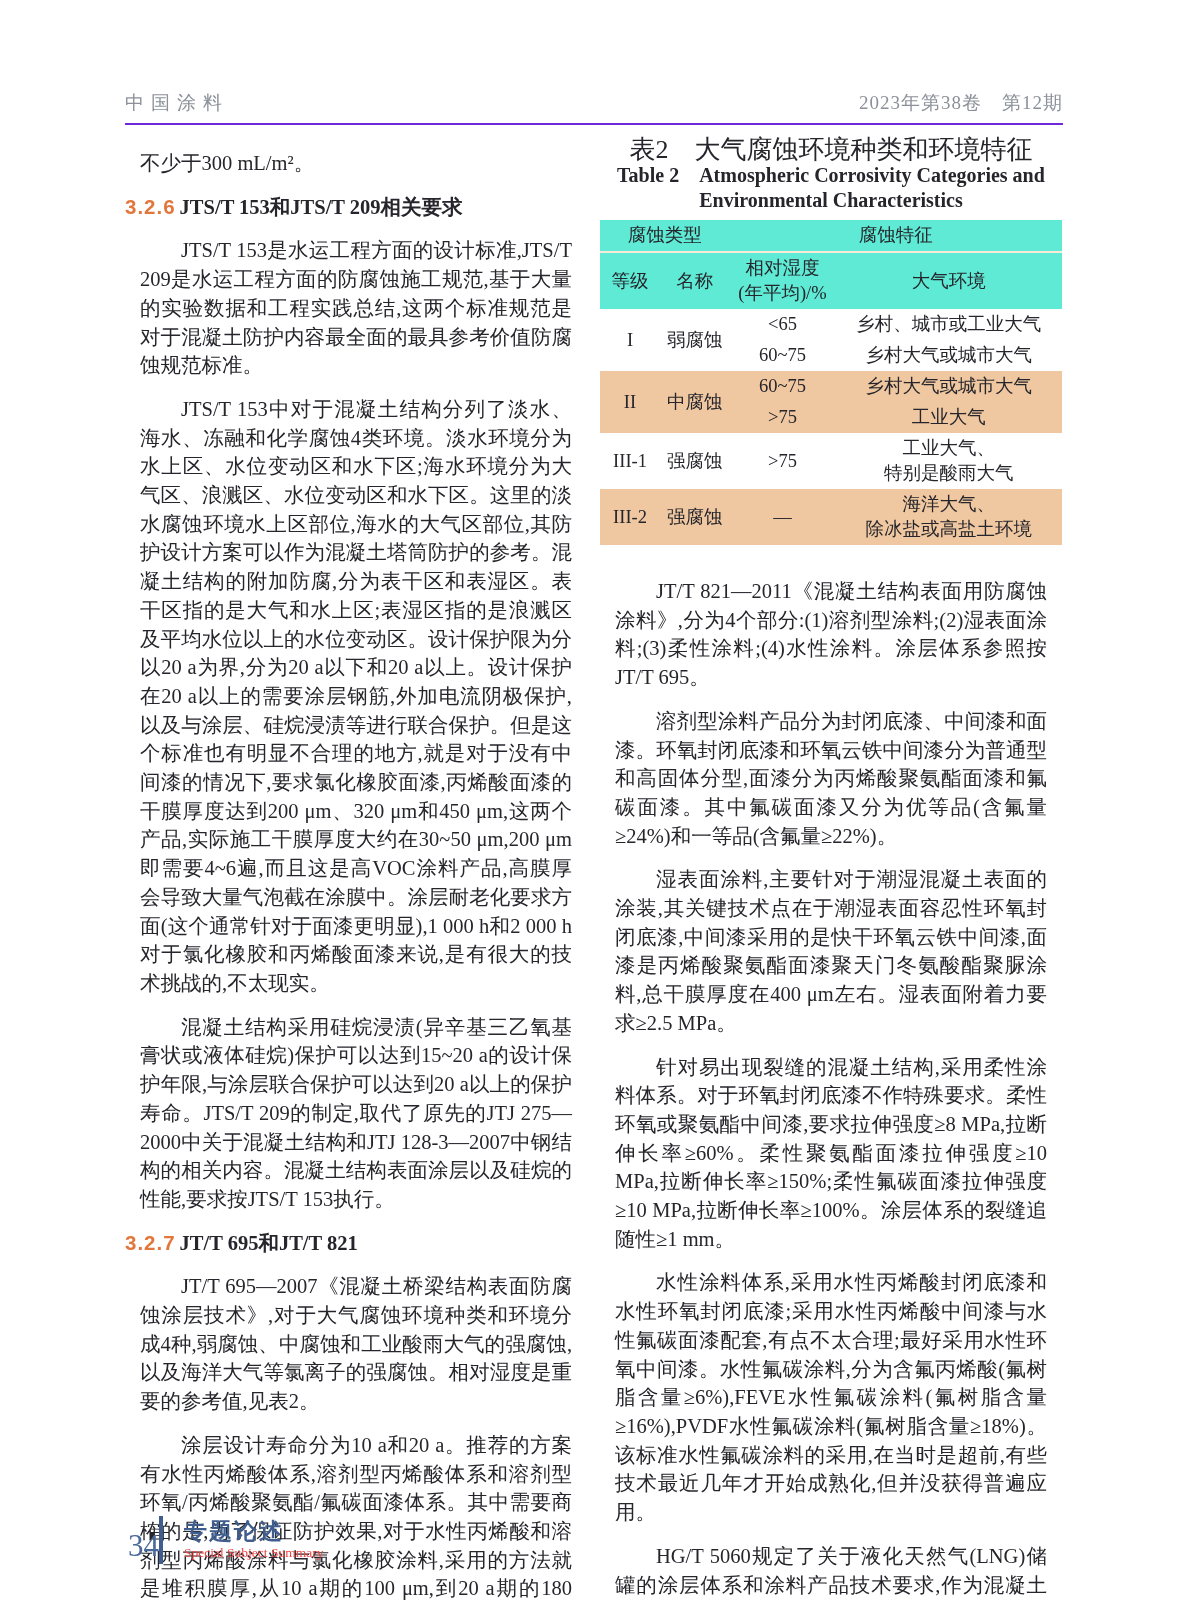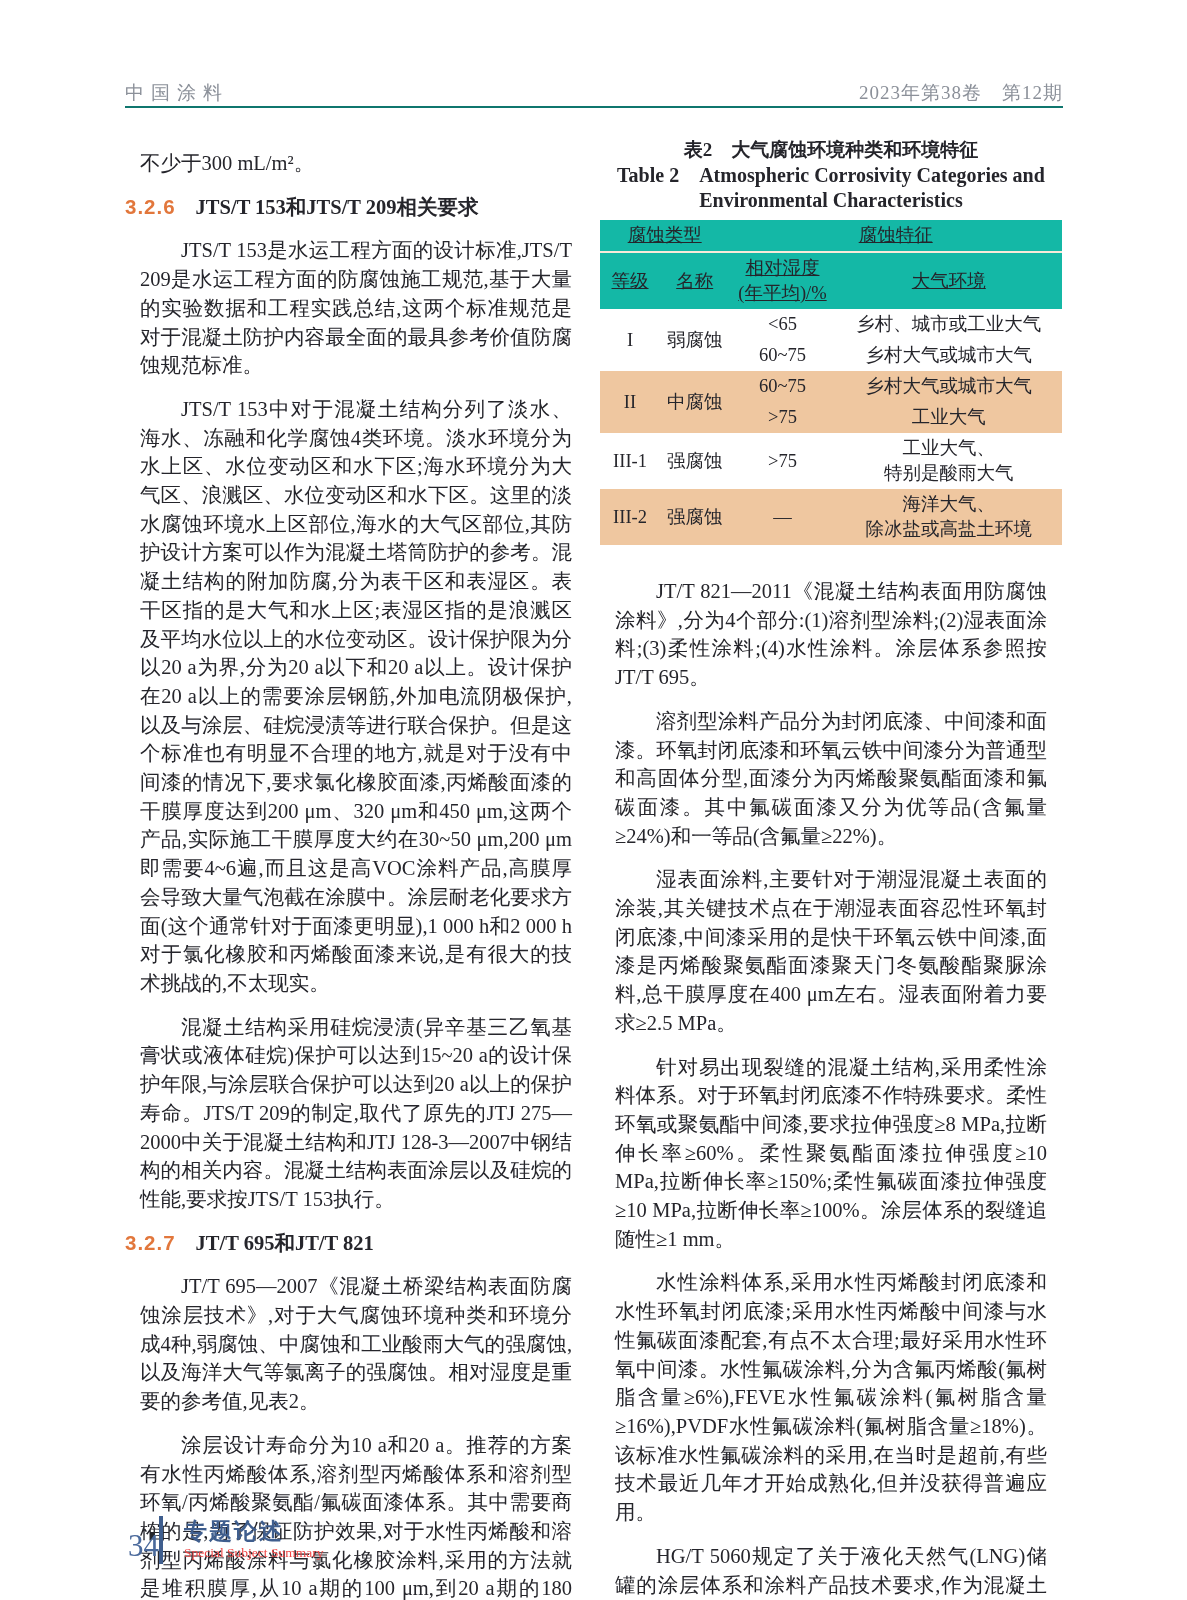--- a/index.html
+++ b/index.html
@@ -7,63 +7,64 @@
     position:relative;
     width:1187px;height:1600px;
     margin:0 auto;
     background:#ffffff;
     font-family:"Liberation Serif","DejaVu Serif",serif;
     color:#25252b;
     overflow:hidden;
   }
   
   .runhead{
-    position:absolute;top:80px;left:125px;width:938px;
+    position:absolute;top:90px;left:125px;width:938px;
     display:flex;justify-content:space-between;align-items:flex-end;
     color:#8b9099;font-size:19px;
-    border-bottom:2px solid #0f766e;
+    border-bottom:2px solid #6d28d9;
+    padding-bottom:7px;
   }
   .runhead .journal{letter-spacing:7px;}
   .runhead .issue{letter-spacing:1px;}
   
   .columns{
     position:absolute;top:134px;left:125px;width:938px;
     display:flex;gap:13px;
   }
   .col{width:462px;}
   p.body{
     margin:15px;font-size:20.5px;line-height:28.7px;
     text-align:justify;text-indent:2em;
   }
   p.body.noindent{text-indent:0;}
   .sec{
     font-size:20.5px;line-height:28.7px;font-weight:bold;
-    display:flex;gap:20px;align-items:baseline;
+    display:flex;gap:4px;align-items:baseline;
   }
   .sec .num{
     color:#e2773c;font-family:"Liberation Sans","DejaVu Sans",sans-serif;
     font-weight:bold;letter-spacing:1px;
   }
   
   .tbl-title-cn{
-    text-align:center;font-weight:bold;font-size:19px;line-height:27px;
+    text-align:center;font-weight:normal;font-size:26px;line-height:27px;
     margin-top:2px;
   }
   .tbl-title-en{
     text-align:center;font-weight:bold;font-size:20px;line-height:25px;
   }
   table.corr{
     width:100%;border-collapse:collapse;margin-top:7px;
     font-size:18.5px;
   }
   table.corr th,table.corr td{
     font-weight:normal;text-align:center;vertical-align:middle;
     padding:3px 2px;line-height:25px;white-space:pre-line;
   }
-  .tan-h{background:#14b8a6;text-decoration:underline;}
+  .tan-h{background:#5eead4;}
   .tan-r{background:#efc7a0;}
   tr.h1 th{border-bottom:2px solid #f8ead9;}
   .col-grade{width:13%;}
   .col-name{width:15%;}
   .col-hum{width:23%;}
   .col-env{width:49%;}
   .spacer{height:17px;}
   
   .footer{
     position:absolute;left:128px;bottom:36px;

